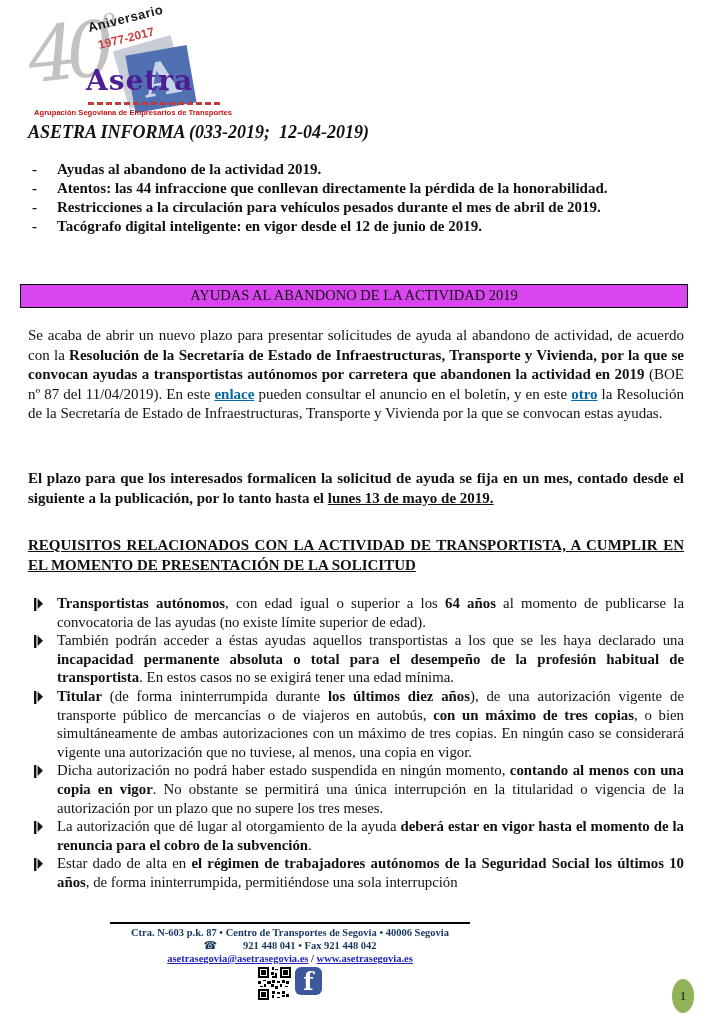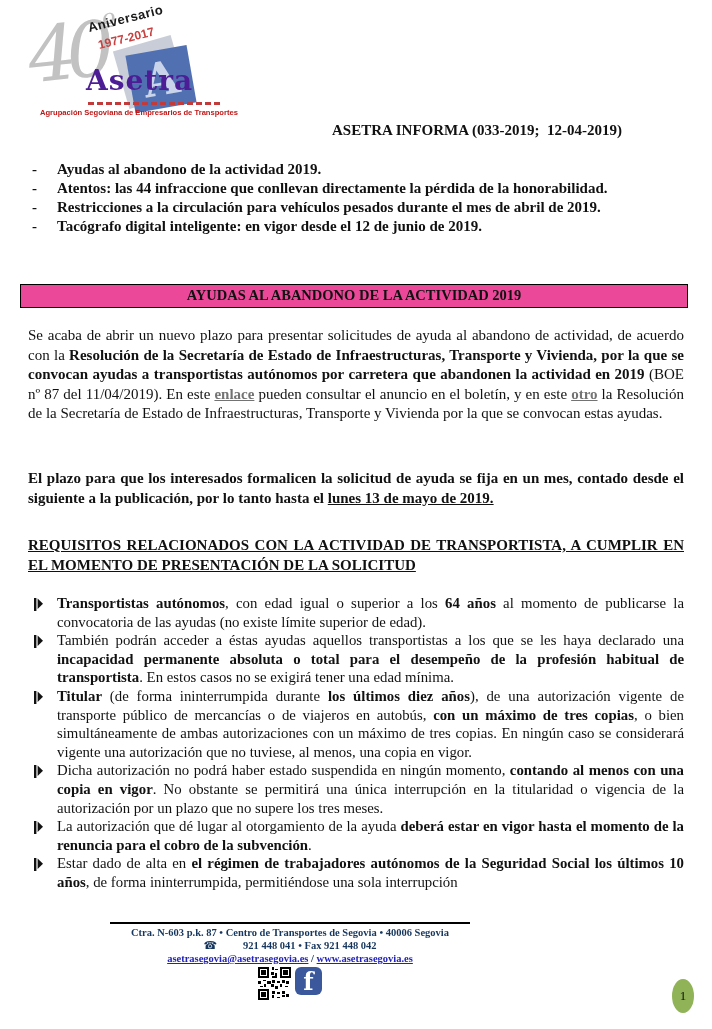--- a/index.html
+++ b/index.html
@@ -19,48 +19,48 @@
          transform:rotate(-14deg);transform-origin:left bottom;
          font-family:"Liberation Sans",sans-serif;}
   .sq-shadow{position:absolute;left:92px;top:34px;width:60px;height:60px;background:#c9cdd8;
          transform:rotate(-16deg);}
   .sq{position:absolute;left:102px;top:42px;width:62px;height:58px;background:#5070b2;
       transform:rotate(-10deg);display:flex;align-items:center;justify-content:center;}
   .sq .a{font-family:"DejaVu Serif",serif;font-weight:bold;font-size:46px;color:#dfe6f4;opacity:.85;}
   .brand{position:absolute;left:58px;top:56px;font-family:"DejaVu Serif",serif;font-weight:bold;
          font-size:28px;color:#4c1d95;letter-spacing:1px;z-index:3;}
   .dash-line{position:absolute;left:60px;top:94px;width:132px;border-top:3px dashed #c33a3a;z-index:3;}
-  .tagline{position:absolute;left:12px;top:100px;width:210px;font-family:"Liberation Sans",sans-serif;
-           font-size:7.6px;font-weight:bold;color:#c01818;z-index:3;}
+  .tagline{position:absolute;left:0px;top:100px;width:210px;font-family:"Liberation Sans",sans-serif;
+           font-size:7.6px;font-weight:bold;color:#c01818;z-index:3;text-align:center;}
 
   
-  .doc-title{position:absolute;top:122px;left:28px;width:594px;text-align:right;
-             font-size:15px;font-weight:bold;white-space:pre;}
+  .doc-title{position:absolute;top:122px;left:28px;width:594px;text-align:left;
+             font-size:18px;font-weight:bold;white-space:pre;font-style:italic;}
   .summary{position:absolute;top:160px;left:30px;width:654px;}
   .s-item{position:relative;padding-left:27px;font-weight:bold;font-size:15px;
           line-height:19px;text-align:justify;}
   .s-marker{position:absolute;left:2px;}
 
   .section-bar{position:absolute;top:284px;left:20px;width:668px;box-sizing:border-box;
-               background:#ec4899;border:1px solid #000;text-align:center;
-               font-weight:bold;font-size:14.5px;padding:2px 0 3px;}
+               background:#d946ef;border:1px solid #000;text-align:center;
+               font-weight:normal;font-size:14.5px;padding:2px 0 3px;}
 
   .para{position:absolute;left:28px;width:656px;font-size:15px;line-height:19.5px;
         text-align:justify;}
   .p1{top:326px;}
   .p2{top:469px;font-weight:bold;}
   .req-heading{top:536px;font-weight:bold;}
   .req-list{position:absolute;top:594px;left:28px;width:656px;}
   .r-item{position:relative;padding-left:29px;font-size:14.8px;line-height:18.6px;
           text-align:justify;}
   .r-marker{position:absolute;left:6px;top:3px;}
 
   .b{font-weight:bold;}
   .u{text-decoration:underline;}
-  a.link{color:#737373;font-weight:bold;text-decoration:underline;cursor:pointer;}
+  a.link{color:#0369a1;font-weight:bold;text-decoration:underline;cursor:pointer;}
 
   
   .footer{position:absolute;top:922px;left:0;width:580px;text-align:center;color:#17365d;}
   .f-rule{width:360px;margin:0 auto 2px auto;border-top:2px solid #000;}
   .f-line{font-size:10.5px;font-weight:bold;line-height:13px;}
   .phone-glyph{margin-right:26px;font-family:"DejaVu Sans",sans-serif;font-size:11px;}
   .f-links a{color:#2222bb;font-weight:bold;text-decoration:underline;cursor:pointer;font-size:10.5px;}
   .f-sep{font-weight:bold;font-size:10.5px;color:#17365d;}
   .f-icons{margin-top:2px;display:flex;justify-content:center;align-items:flex-start;gap:4px;}
   .qr{width:33px;height:33px;background:#fff;}

